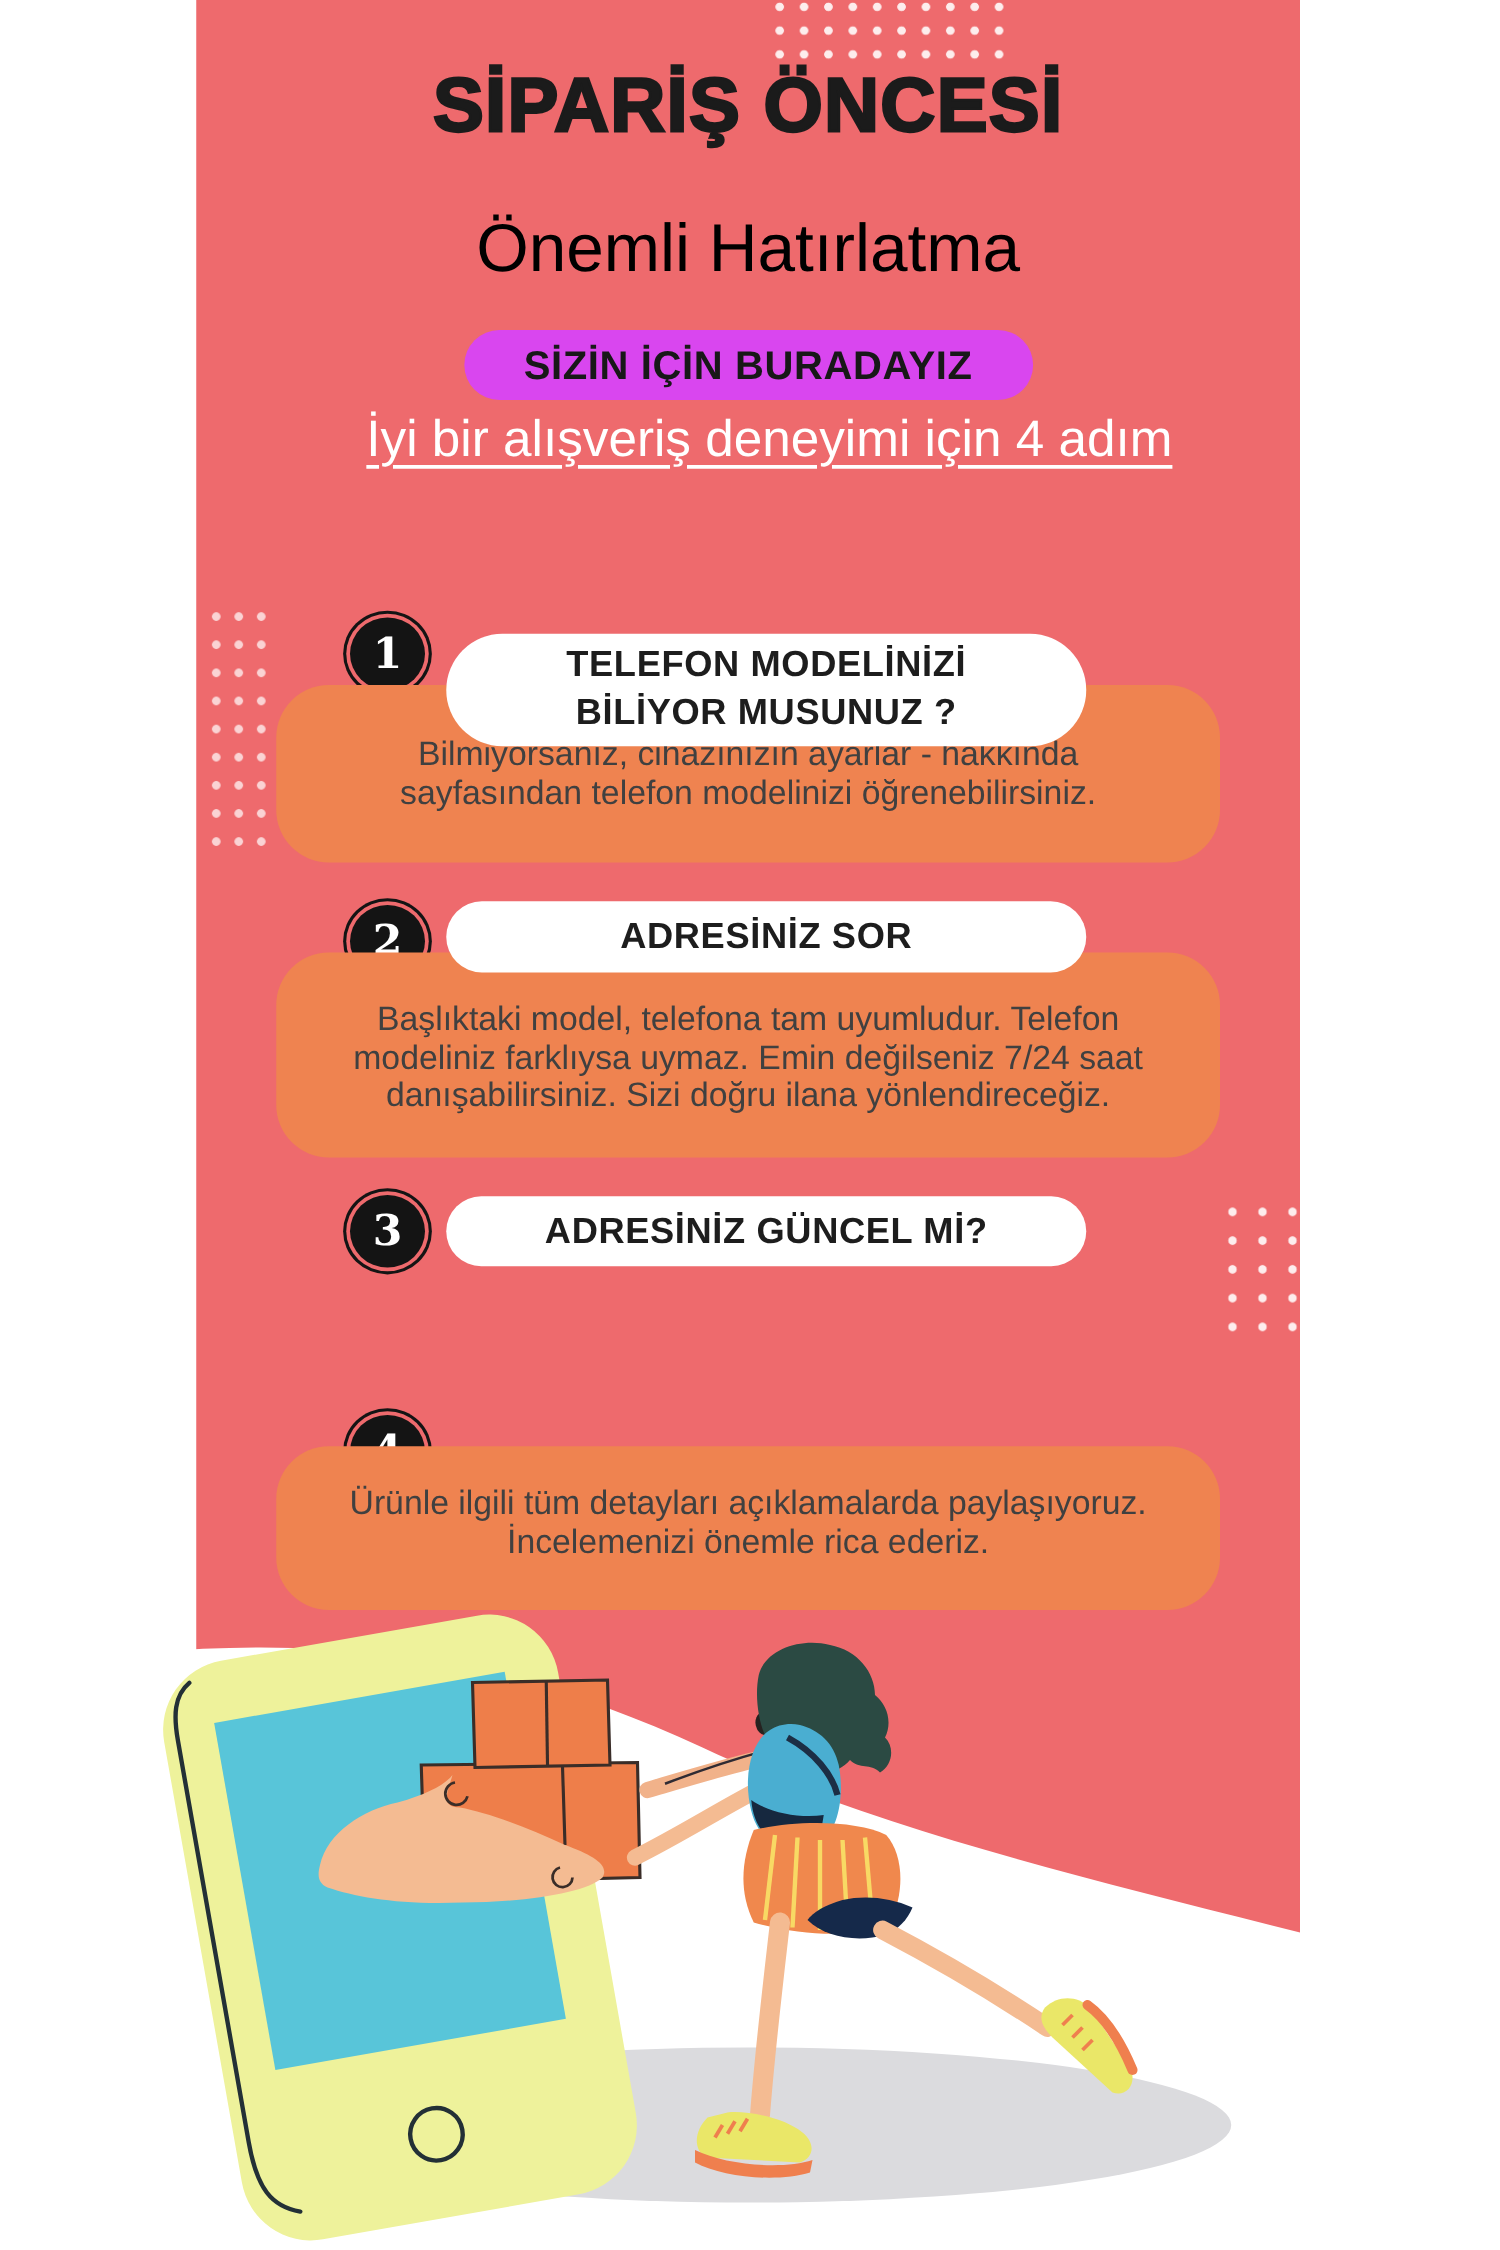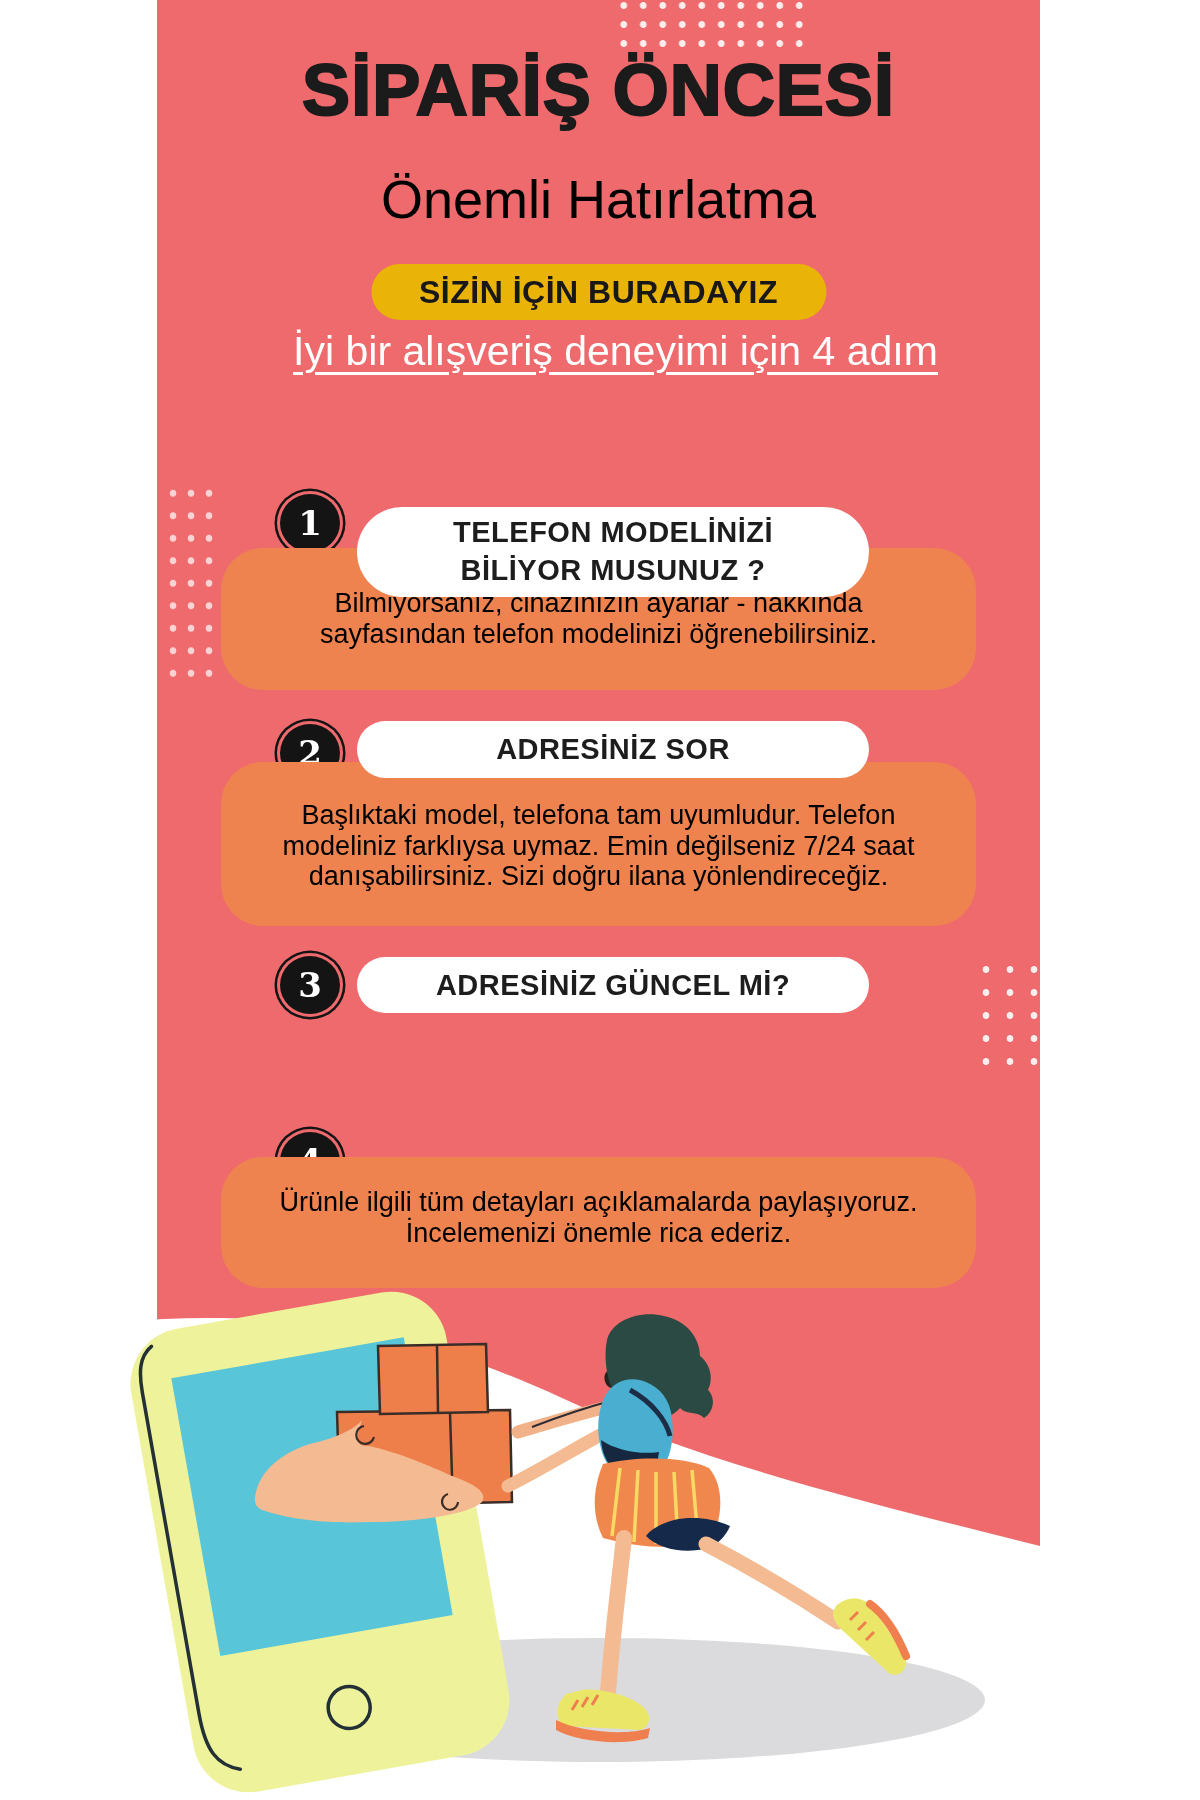--- a/index.html
+++ b/index.html
@@ -15,30 +15,30 @@
   .dots{
     position:absolute;
     background-image:radial-gradient(circle,rgba(255,255,255,.88) 3.1px,rgba(255,255,255,0) 3.7px);
   }
   .dots-top{left:614px;top:-4px;width:196px;height:56px;background-size:19.5px 19px;}
   .dots-left{left:164px;top:482px;width:52px;height:196px;background-size:18px 22.5px;opacity:.8;}
   .dots-right{left:974px;top:958px;width:70px;height:122px;background-size:24px 23px;}
   
   .title{
     position:absolute;top:54px;left:0;width:100%;text-align:center;
-    font-size:72px;font-weight:700;color:#1b1b1b;letter-spacing:1px;
+    font-size:61px;font-weight:700;color:#1b1b1b;letter-spacing:1px;
     -webkit-text-stroke:2.2px #1b1b1b;line-height:1;
   }
   .subtitle{
     position:absolute;top:172px;left:0;width:100%;text-align:center;
     font-size:54px;font-weight:400;color:#000000;line-height:1;
   }
   .ribbon{
     position:absolute;top:264px;left:50%;transform:translateX(-50%);
-    height:56px;padding:0 48px;background:#eab308;border-radius:40px;
+    height:56px;padding:0 48px;background:#d946ef;border-radius:40px;
     display:flex;align-items:center;justify-content:center;
     font-size:32px;font-weight:700;color:#181818;letter-spacing:.5px;white-space:nowrap;
   }
   .tagline{
     position:absolute;top:328px;left:17px;width:100%;text-align:center;
     font-size:41px;color:#ffffff;line-height:1.15;
     text-decoration:underline;text-decoration-thickness:3px;text-underline-offset:7px;
   }
   
   .badge{
@@ -48,21 +48,21 @@
     font-family:"DejaVu Serif",serif;font-weight:700;font-size:34px;color:#ffffff;
   }
   .pill{
     position:absolute;left:200px;width:512px;background:#ffffff;border-radius:46px;
     display:flex;align-items:center;justify-content:center;text-align:center;
     font-size:29px;font-weight:700;color:#1d1d1d;letter-spacing:.5px;line-height:1.25;
     z-index:3;
   }
   .card{
     position:absolute;left:64px;width:755px;background:#ef8350;border-radius:42px;
-    text-align:center;color:#000000;font-size:27px;line-height:1.13;
+    text-align:center;color:#404040;font-size:27px;line-height:1.13;
     box-sizing:border-box;padding-left:58px;padding-right:58px;z-index:2;
   }
   .badge-1{top:494px;} .pill-1{top:477px;height:90px;margin-top:30px;} .card-1{top:548px;height:142px;padding-top:40px;}
   .badge-2{top:724px;} .pill-2{top:721px;height:57px;} .card-2{top:762px;height:164px;padding-top:38px;}
   .badge-3{top:956px;} .pill-3{top:957px;height:56px;} .card-3{top:980px;height:118px;padding-top:46px;}
   .badge-4{top:1132px;} .pill-4{top:1129px;height:58px;} .card-4{top:1157px;height:131px;padding-top:30px;}
   .pill-1{line-height:1.3;}
   
   .illustration{position:absolute;left:0;top:1280px;width:1200px;height:520px;z-index:4;}
 </style>

